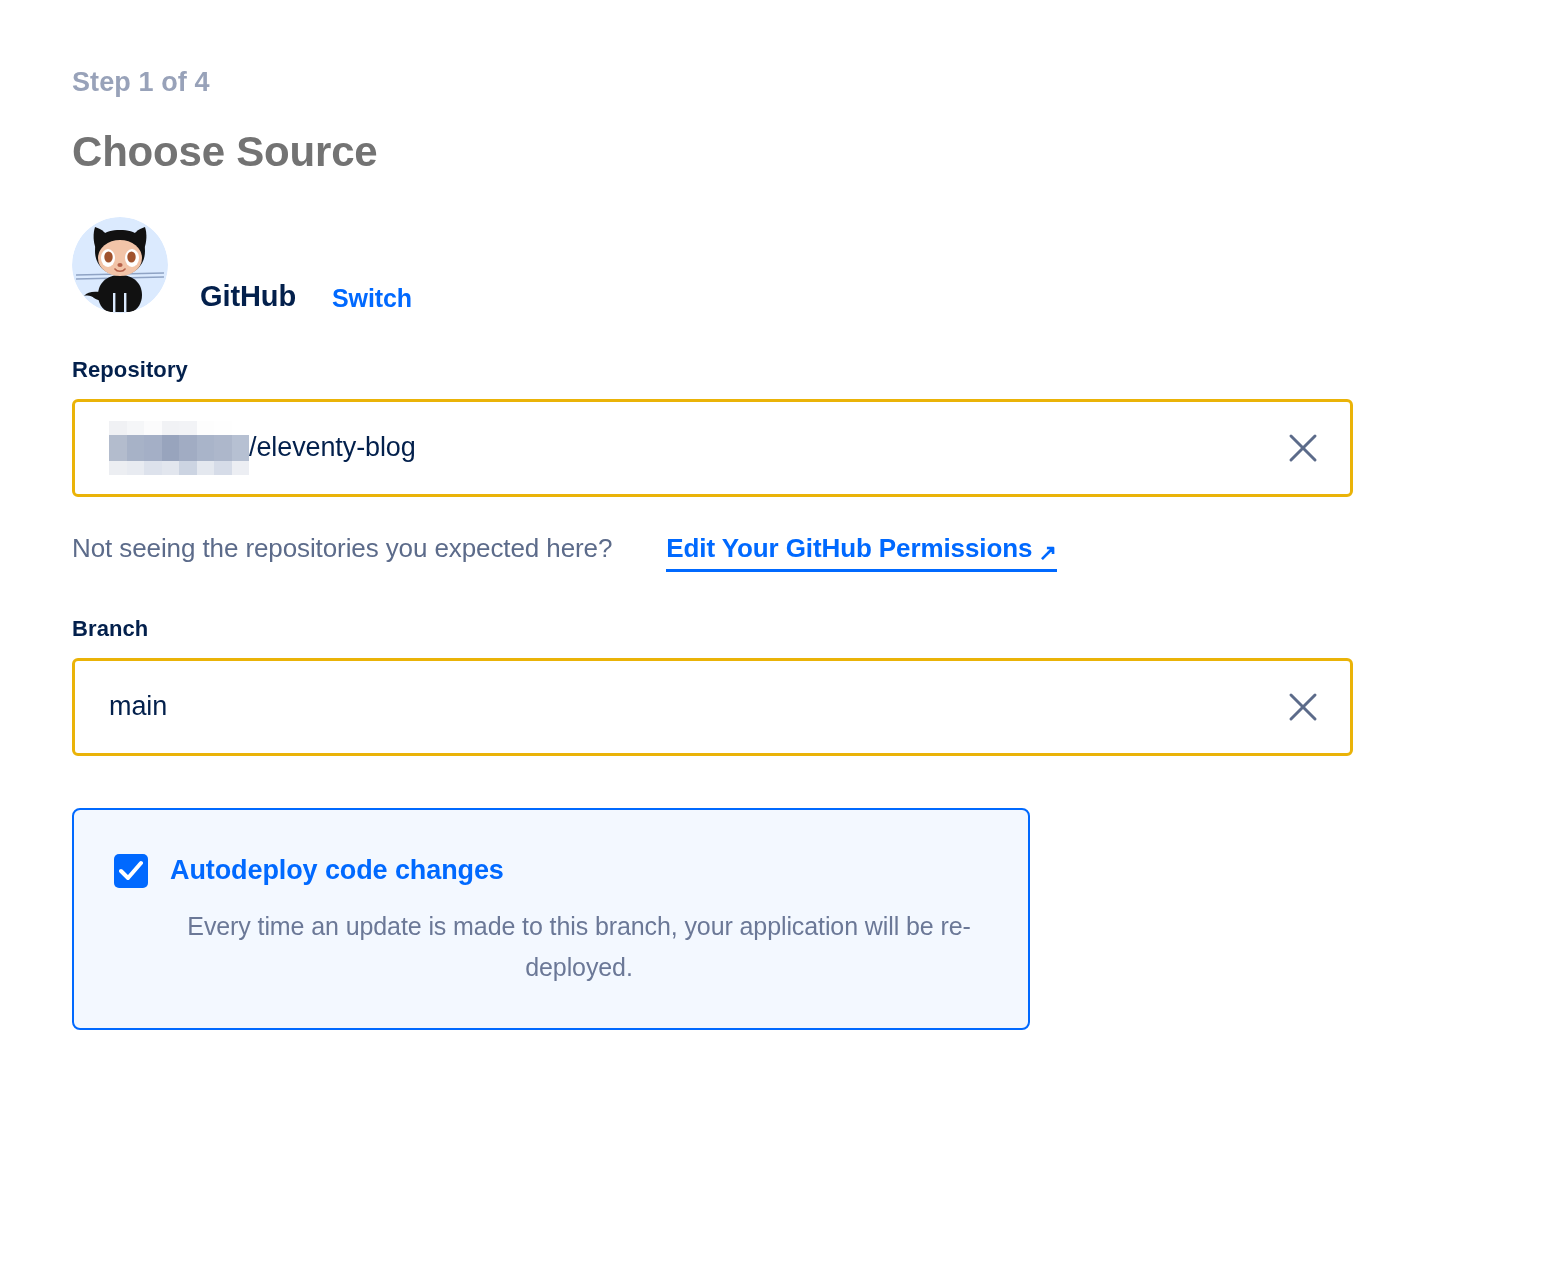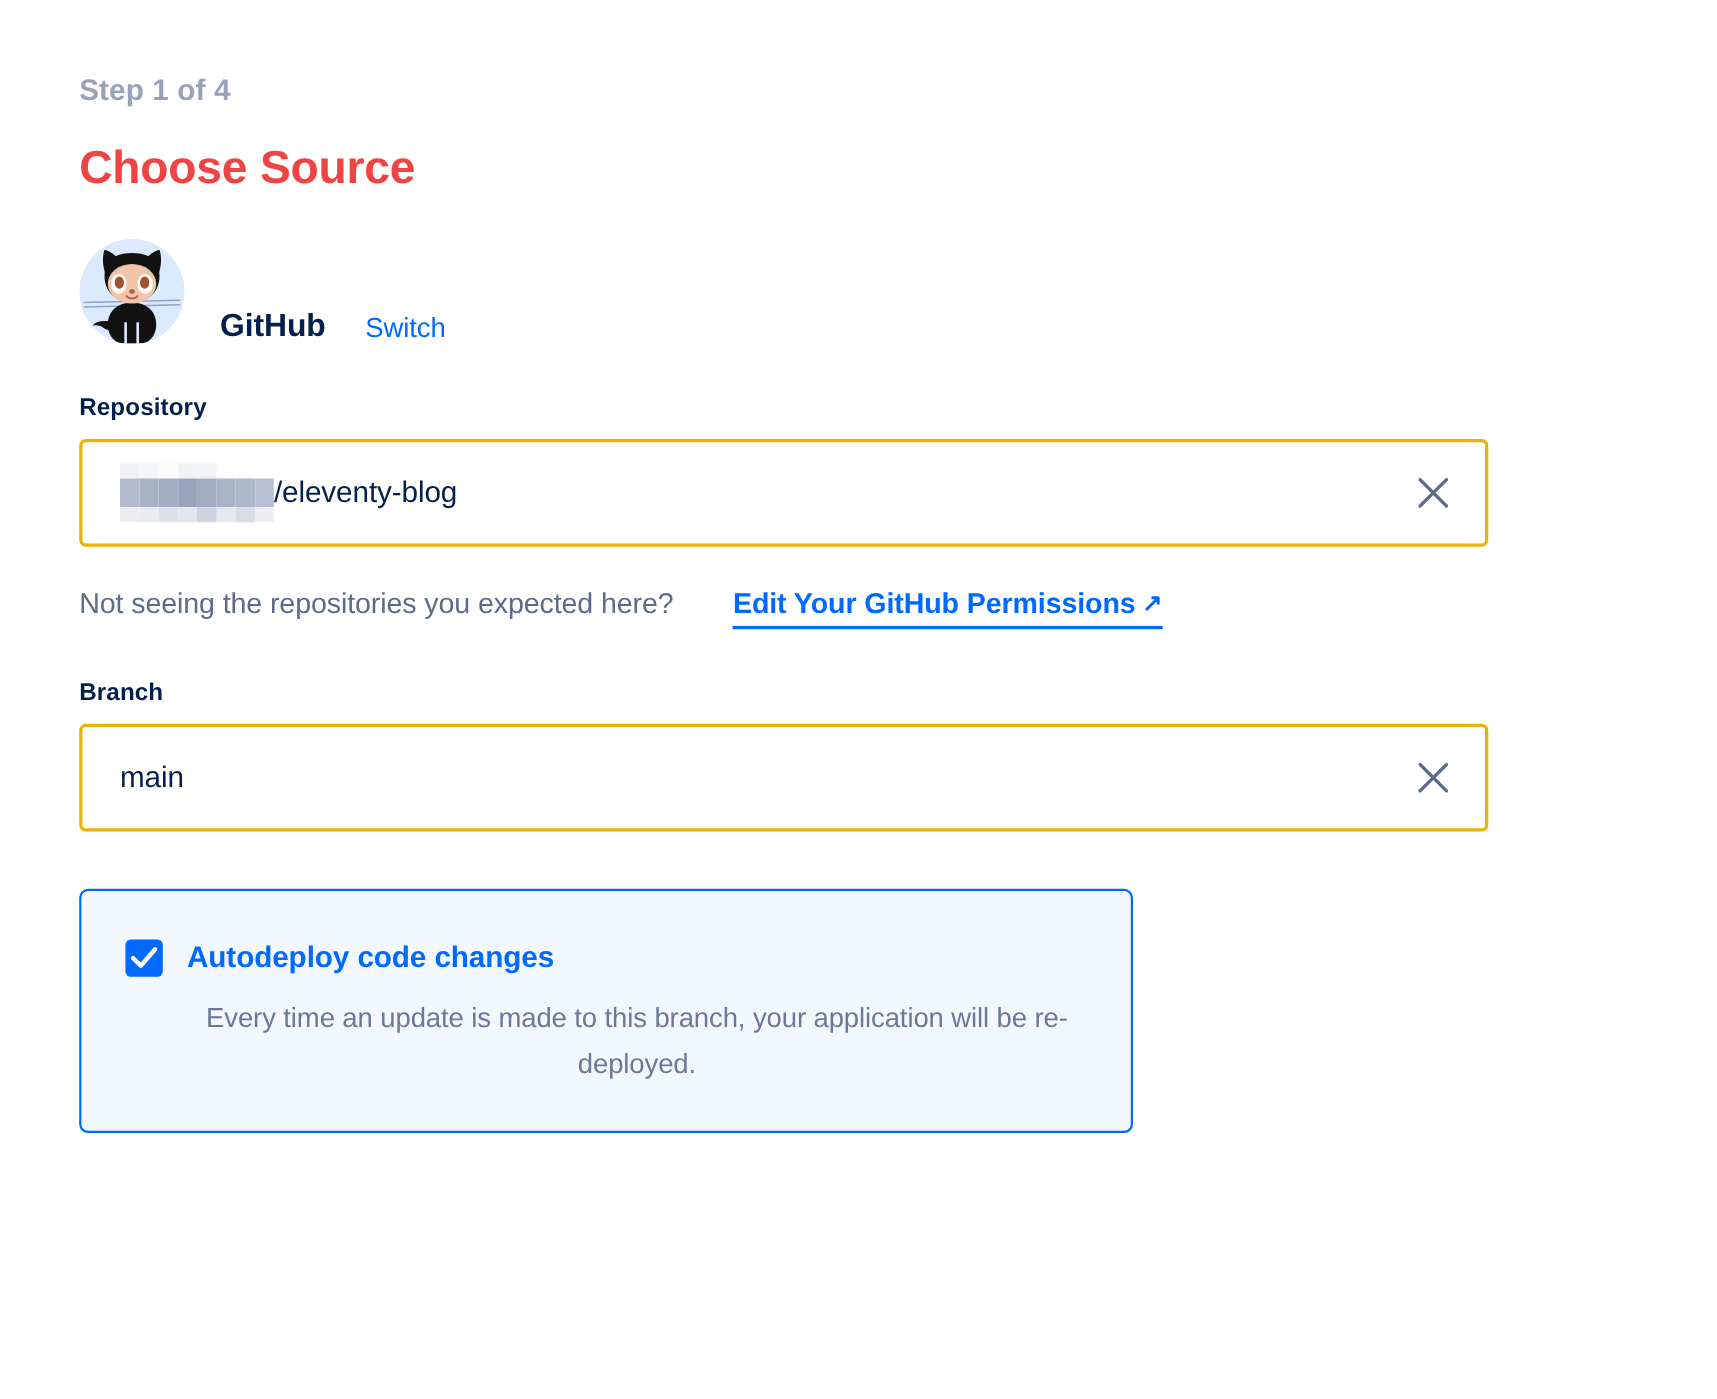--- a/index.html
+++ b/index.html
@@ -32,21 +32,21 @@
     color: #98a2b9;
     letter-spacing: 0.1px;
     margin-top: 66px;
     line-height: 1.2;
   }
 
   
   .page-title {
     font-size: 42px;
     font-weight: 700;
-    color: #ef4444;
+    color: #737373;
     letter-spacing: -0.2px;
     margin-top: 30px;
     line-height: 1.15;
   }
 
   
   .provider-row {
     display: flex;
     align-items: flex-end;
     margin-top: 40px;
@@ -62,21 +62,21 @@
   }
   .provider-name {
     font-size: 29px;
     font-weight: 700;
     color: #03204c;
     margin-left: 32px;
     letter-spacing: -0.1px;
   }
   .provider-switch {
     font-size: 25px;
-    font-weight: 400;
+    font-weight: 700;
     color: #0069ff;
     margin-left: 36px;
     cursor: pointer;
     letter-spacing: -0.1px;
   }
 
   
   .field-block { margin-top: 44px; }
   .field-label {
     font-size: 22px;
@@ -148,21 +148,21 @@
   .helper-link {
     margin-left: 11px;
     font-weight: 700;
     color: #0069ff;
     text-decoration: none;
     border-bottom: 3px solid #0069ff;
     padding-bottom: 5px;
     white-space: nowrap;
     cursor: pointer;
     display: inline-flex;
-    align-items: center;
+    align-items: flex-end;
   }
   .helper-link .ext-arrow {
     margin-left: 6px;
     font-size: 22px;
     line-height: 1;
   }
 
   
   .autodeploy-panel {
     margin-top: 52px;

